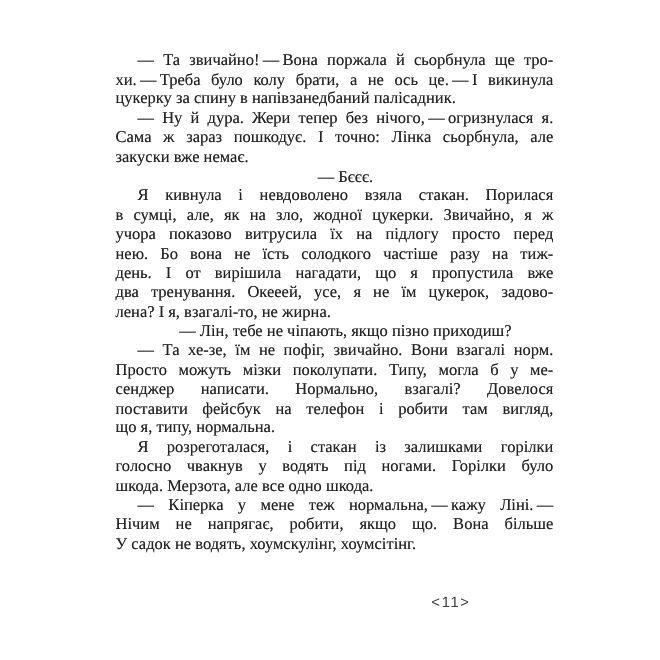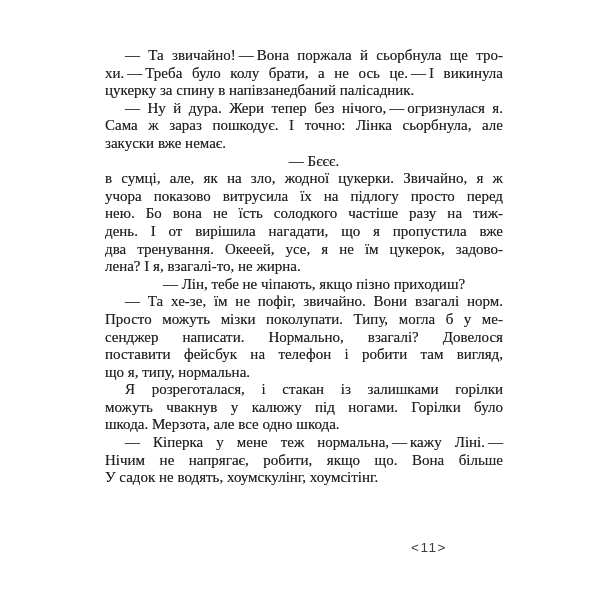--- a/index.html
+++ b/index.html
@@ -36,21 +36,21 @@
     text-align: justify;
     text-align-last: justify;
     text-justify: inter-word;
   }
   .line.indent {
     padding-left: 20px;
     text-align: center;
   }
   .page-number {
     position: absolute;
-    left: 406px;
+    left: 387px;
     top: 540px;
     width: 46px;
     text-align: center;
     font-size: 13.5px;
     letter-spacing: 1.5px;
     color: #3c3c3c;
     font-family: "Liberation Sans", sans-serif;
   }
 </style>
 </head>
@@ -58,33 +58,34 @@
 
 <div class="canvas">
   <div class="text-block" style="color: rgb(34, 34, 34);">
       <div class="line indent just">— Та звичайно! — Вона поржала й сьорбнула ще тро-</div>
       <div class="line just">хи. — Треба було колу брати, а не ось це. — І викинула</div>
       <div class="line">цукерку за спину в напівзанедбаний палісадник.</div>
       <div class="line indent just">— Ну й дура. Жери тепер без нічого, — огризнулася я.</div>
       <div class="line just">Сама ж зараз пошкодує. І точно: Лінка сьорбнула, але</div>
       <div class="line">закуски вже немає.</div>
       <div class="line indent">— Бєєє.</div>
+      <div class="line indent just">Я кивнула і невдоволено взяла стакан. Порилася</div>
       <div class="line just">в сумці, але, як на зло, жодної цукерки. Звичайно, я ж</div>
       <div class="line just">учора показово витрусила їх на підлогу просто перед</div>
       <div class="line just">нею. Бо вона не їсть солодкого частіше разу на тиж-</div>
       <div class="line just">день. І от вирішила нагадати, що я пропустила вже</div>
       <div class="line just">два тренування. Окееей, усе, я не їм цукерок, задово-</div>
       <div class="line">лена? І я, взагалі-то, не жирна.</div>
       <div class="line indent">— Лін, тебе не чіпають, якщо пізно приходиш?</div>
       <div class="line indent just">— Та хе-зе, їм не пофіг, звичайно. Вони взагалі норм.</div>
       <div class="line just">Просто можуть мізки поколупати. Типу, могла б у ме-</div>
       <div class="line just">сенджер написати. Нормально, взагалі? Довелося</div>
       <div class="line just">поставити фейсбук на телефон і робити там вигляд,</div>
       <div class="line">що я, типу, нормальна.</div>
       <div class="line indent just">Я розреготалася, і стакан із залишками горілки</div>
-      <div class="line just">можуть чвакнув у калюжу під ногами. Горілки було</div>
+      <div class="line just">голосно чвакнув у водять під ногами. Горілки було</div>
       <div class="line">шкода. Мерзота, але все одно шкода.</div>
       <div class="line indent just">— Кіперка у мене теж нормальна, — кажу Ліні. —</div>
       <div class="line just">Нічим не напрягає, робити, якщо що. Вона більше</div>
       <div class="line">У садок не водять, хоумскулінг, хоумсітінг.</div>
     </div>
   <div class="page-number" style="color: rgb(60, 60, 60);">&lt;11&gt;</div>
 </div>
 
 </body></html>

